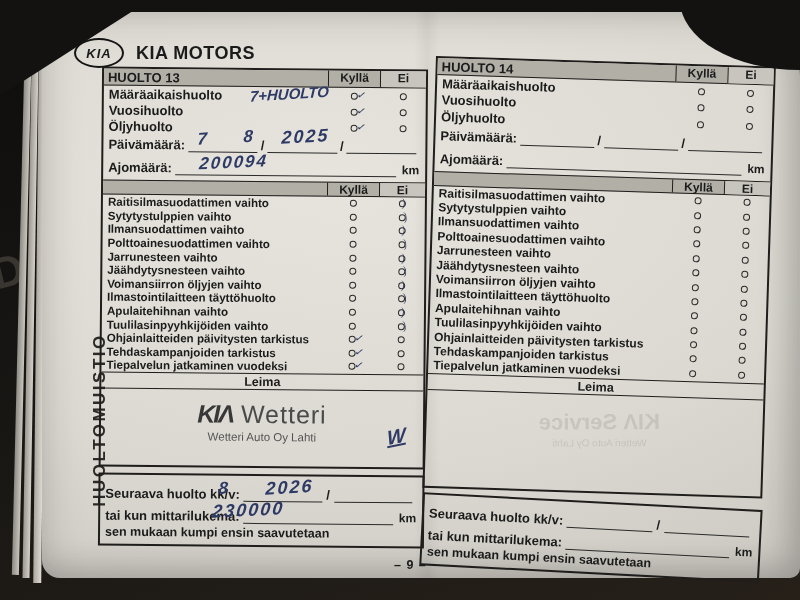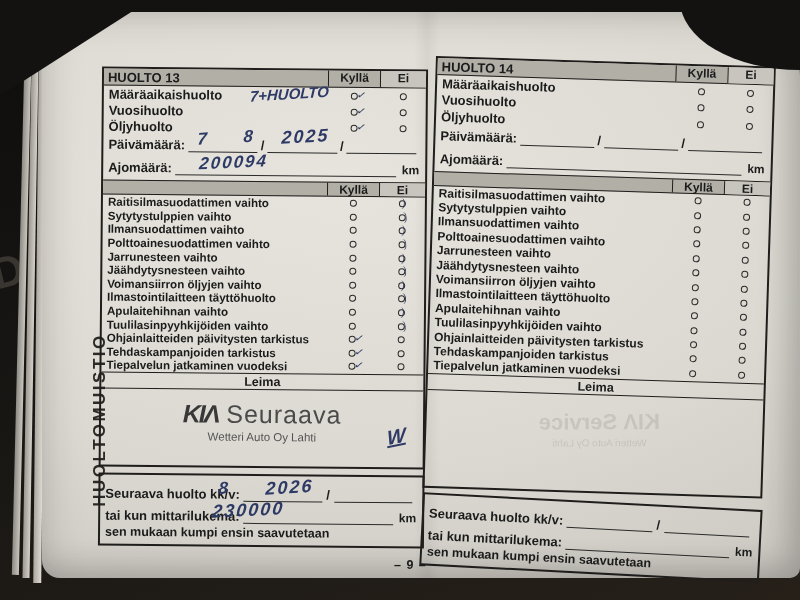--- a/index.html
+++ b/index.html
@@ -117,20 +117,24 @@
 
 <div class="stage">
   <div class="bg-letter">D</div>
   <div class="stack s1"></div>
   <div class="stack s2"></div>
   <div class="stack s3"></div>
 
   <div class="page">
     <div class="gutter-shade"></div>
 
+    <div class="brandrow">
+      <div class="kia-oval">KIA</div>
+      <div class="brand">KIA MOTORS</div>
+    </div>
 
     <div class="side-label">HUOLTOMUISTIO</div>
 
     <div class="col col-left" id="col-left">
       <div class="tbl">
         <div class="hbar">
           <div class="title">HUOLTO 13</div>
           <div class="hc">Kyllä</div>
           <div class="hc ei">Ei</div>
         </div>
@@ -302,21 +306,21 @@
                 <span class="check">✓</span>
               </span>
               <span class="cell ei">
                 <span class="circle"></span>
               </span>
             </div>
           </div>
         <div class="leima">Leima</div>
         <div class="stamp-area">
           <div class="stamp">
-            <div class="logoline"><span class="kiamark">KIΛ</span> <span>Seuraava</span></div>
+            <div class="logoline"><span class="kiamark">KIΛ</span> <span>Wetteri</span></div>
             <div class="dealer">Wetteri Auto Oy Lahti</div>
           </div>
         </div>
       </div>
       <div class="nextbox">
         <div class="nrow">
           <span>Seuraava huolto kk/v:</span>
           <span class="seg"></span>
           <span class="slash">/</span>
           <span class="seg"></span>

